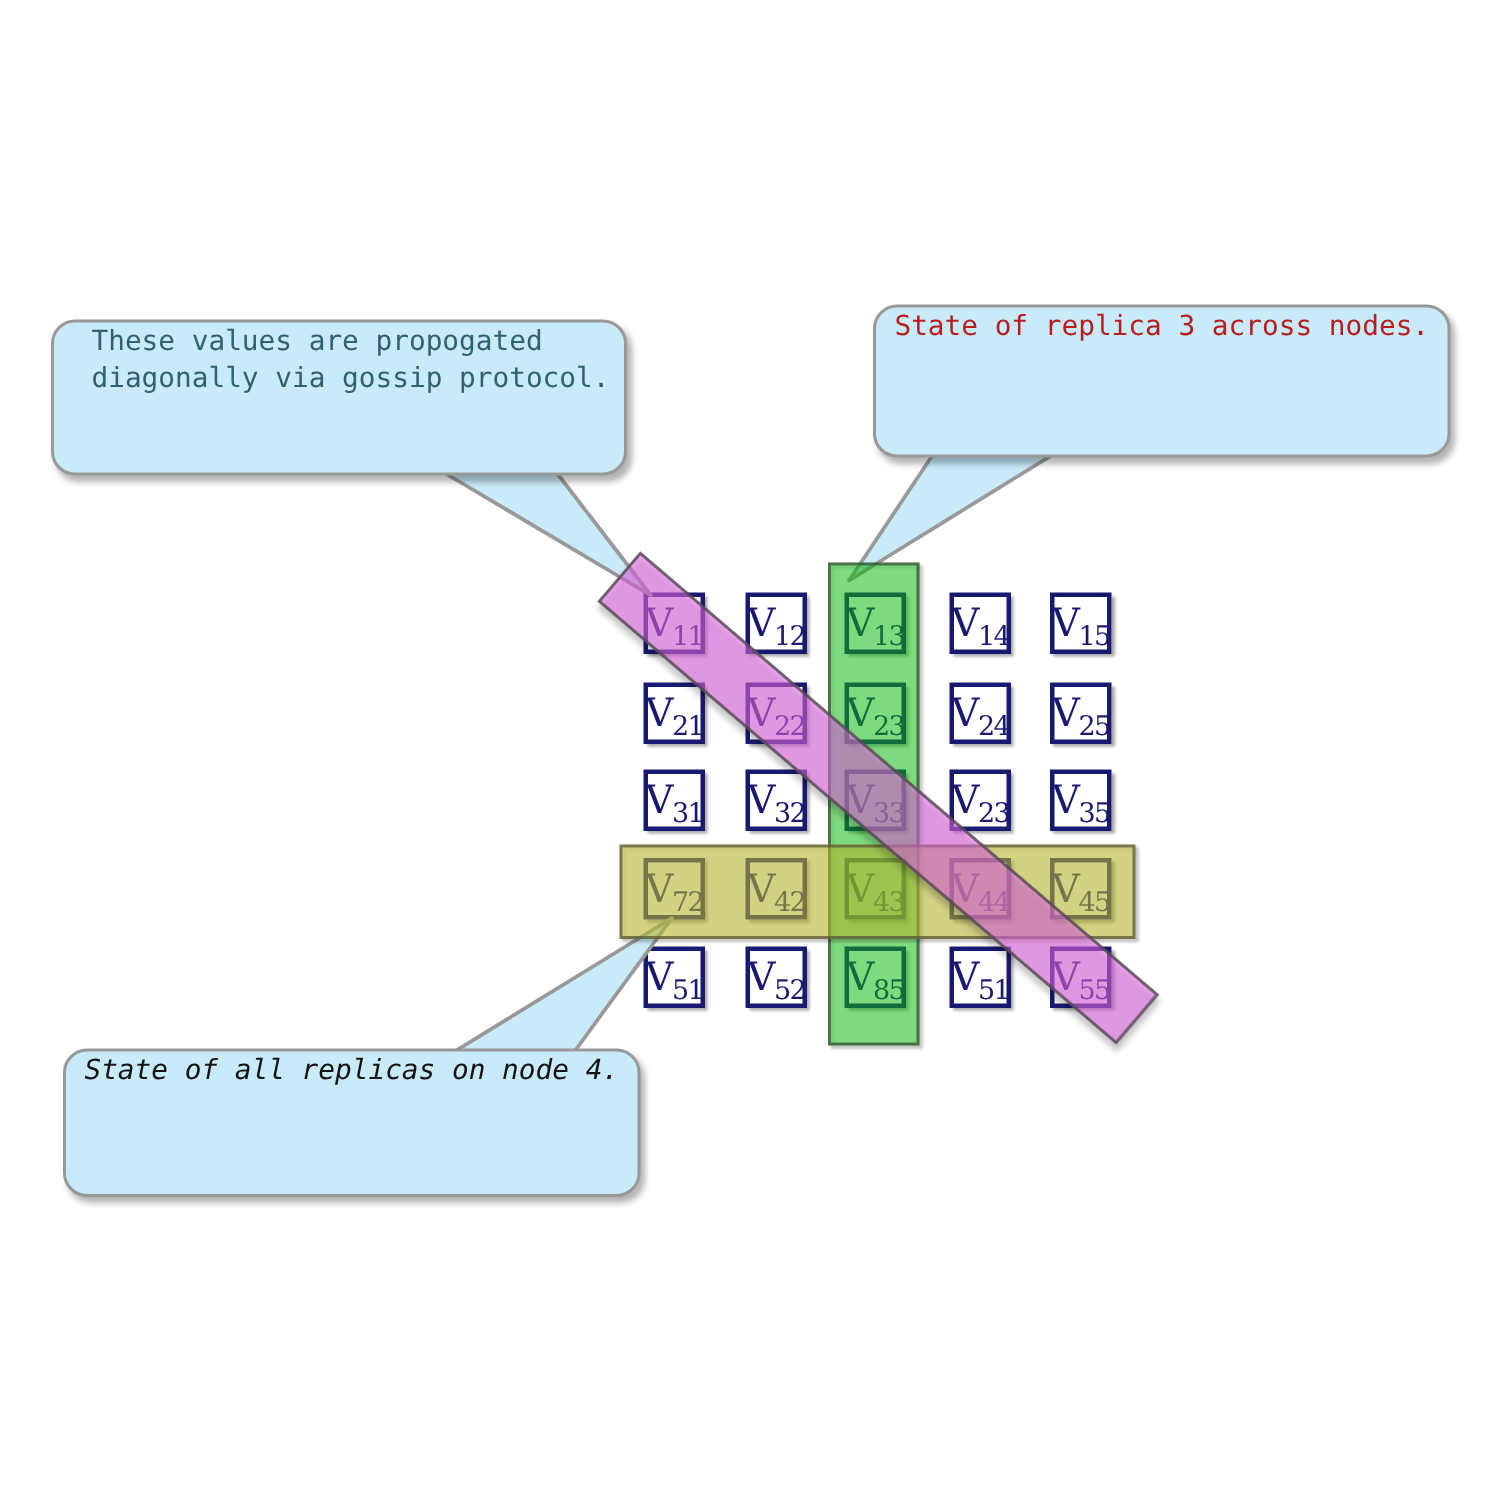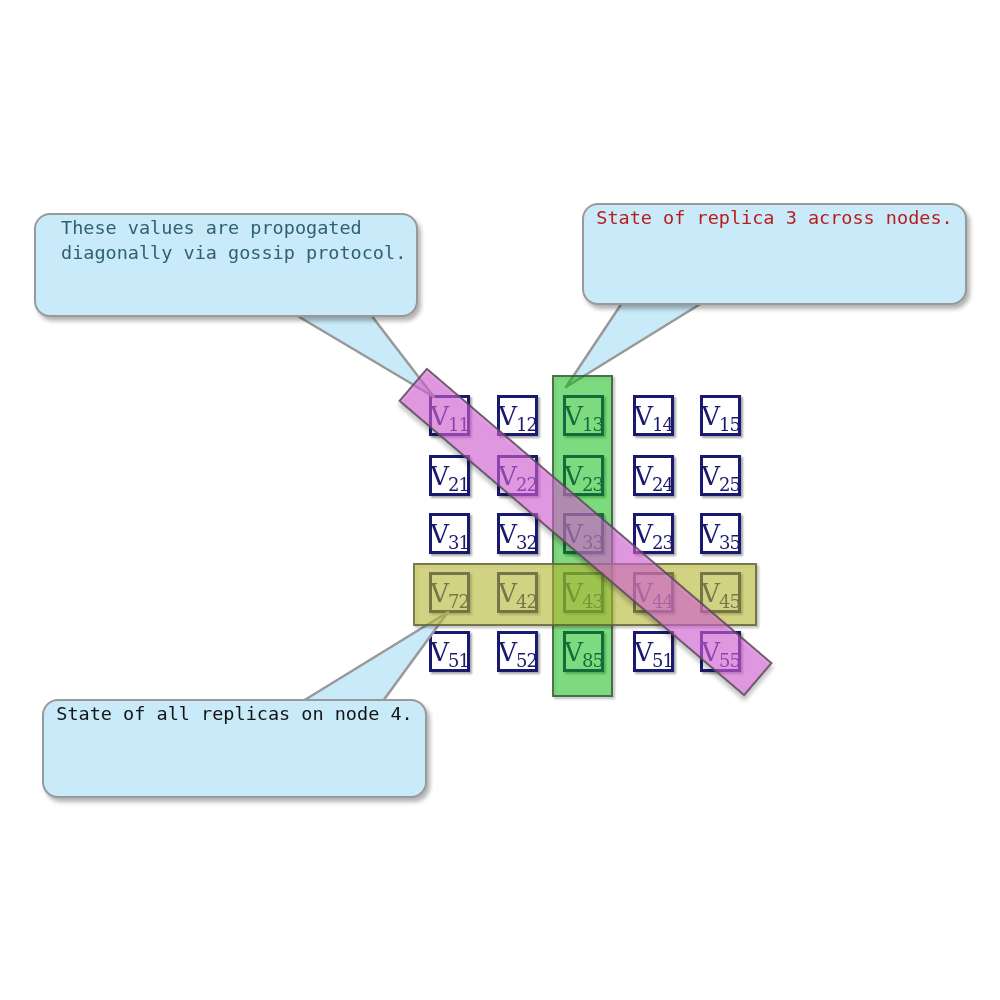--- a/index.html
+++ b/index.html
@@ -46,21 +46,21 @@
     border-radius:16px;
     box-shadow:3px 4px 4px rgba(0,0,0,0.30);
     display:flex;flex-direction:column;justify-content:flex-start;
     font-size:18.5px;line-height:25px;white-space:pre;
   }
   #callout-gossip{left:34px;top:213px;width:384px;height:104px;
     padding-left:25px;text-align:left;}
   #callout-replica3{left:582px;top:203px;width:385px;height:102px;
     text-align:center;}
   #callout-node4{left:42px;top:699px;width:385px;height:99px;
-    text-align:center;}
+    text-align:center;font-style:italic;}
 </style>
 </head>
 <body>
 
 <div id="stage">
 
   <div id="matrix">
       <div class="cell" style="left: 429px; top: 395px; border-color: rgb(25, 25, 112); background: rgb(255, 255, 255);">
         <span class="lab" style="color: rgb(25, 25, 112);">
           <span>V</span>

